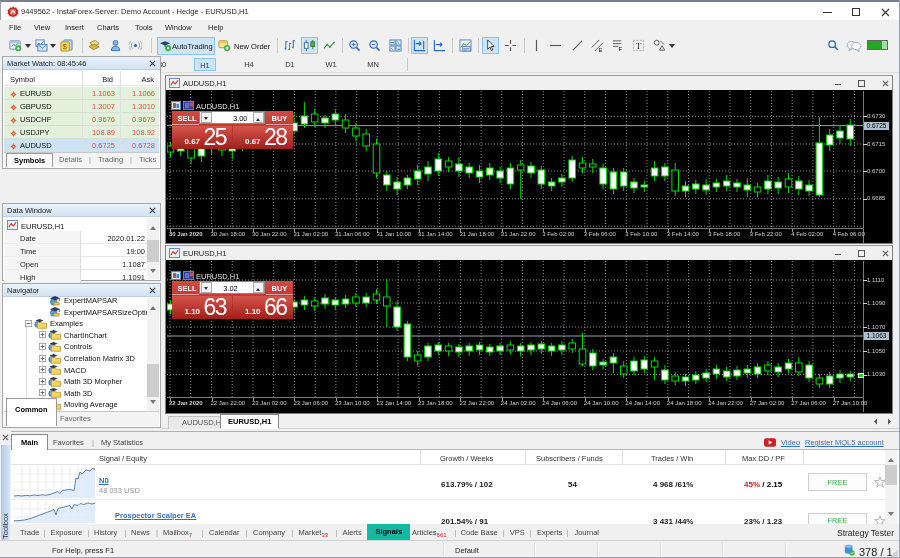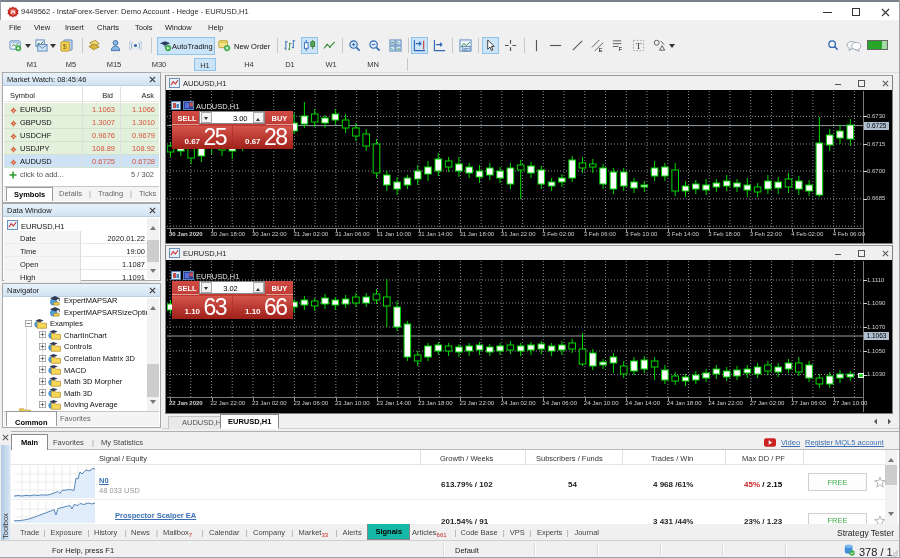--- a/index.html
+++ b/index.html
@@ -218,21 +218,21 @@
     <div class="tfbtn" style="left:59px;width:22px;">M5</div>
     <div class="tfbtn" style="left:102px;width:22px;">M15</div>
     <div class="tfbtn" style="left:147px;width:22px;">M30</div>
     <div class="tfbtn tfsel" style="left:193px;width:22px;">H1</div>
     <div class="tfbtn" style="left:237px;width:22px;">H4</div>
     <div class="tfbtn" style="left:278px;width:22px;">D1</div>
     <div class="tfbtn" style="left:319px;width:22px;">W1</div>
     <div class="tfbtn" style="left:361px;width:22px;">MN</div>
     <div class="abs" style="left:406px;top:2px;width:1px;height:13px;background:#c8c8c8;"></div>
   </div>
-<div class="panel" style="left:2px;top:72px;width:159px;height:131px;padding-left:11px;">
+<div class="panel" style="left:2px;top:56px;width:159px;height:113px;padding-left:11px;">
     <div class="phead">Market Watch: 08:45:46</div>
     <div class="px">
       <svg width="7" height="7" viewBox="0 0 8 8">
         <path d="M1 1 L7 7 M7 1 L1 7" stroke="#333" stroke-width="1.2"></path>
       </svg>
     </div>
     <div class="abs" style="left:1px;top:14px;right:1px;height:15px;background:#fff;border-bottom:1px solid #e6e6e6;">
       <span class="abs" style="left:6px;top:4px;color:#222;">Symbol</span>
       <span class="abs" style="right:46px;top:4px;color:#222;">Bid</span>
       <span class="abs" style="right:5px;top:4px;color:#222;">Ask</span>
@@ -444,21 +444,21 @@
     <svg class="abs" style="left:16px;top:123px" width="12" height="10" viewBox="0 0 13 11">
       <path d="M0.5 2 h4.5 l1 1.5 h6.5 v7 h-12 Z" fill="#f7d658" stroke="#b8922d" stroke-width="0.8"></path>
       <path d="M0.5 4.2 h12" stroke="#e3bc45" stroke-width="0.8"></path>
     </svg>
     <div class="navitem" style="left:34px;top:125px;">Scripts</div>
     <div class="abs" style="right:1px;top:14px;width:12px;bottom:16px;background:#f2f2f2;"></div>
     <div class="abs" style="right:4px;top:19px;border:3px solid transparent;border-bottom:4px solid #777;"></div>
     <div class="abs" style="right:1px;top:80px;width:12px;height:33px;background:#cdcdcd;"></div>
     <div class="abs" style="right:4px;bottom:20px;border:3px solid transparent;border-top:4px solid #777;"></div>
     <div class="abs" style="left:1px;right:1px;bottom:1px;height:15px;background:#f4f4f4;border-top:1px solid #c8c8c8;"></div>
-    <div class="tab tabact" style="left:3px;bottom:1px;height:15px;line-height:14px;padding:4px 8px;border-bottom:none;">Common</div>
+    <div class="tab tabact" style="left:3px;bottom:1px;height:28px;line-height:14px;padding:4px 8px;border-bottom:none;">Common</div>
     <div class="tab" style="left:57px;bottom:4px;">Favorites</div>
   </div>
 <div class="cw" style="left:165px;top:75px;width:728px;height:169px;">
     <div class="cwtitle">
       <svg class="abs" style="left:3px;top:2px;" width="11" height="10" viewBox="0 0 12 11">
         <rect x="0.5" y="0.5" width="11" height="10" fill="#eaf2fb" stroke="#5b87b8"></rect>
         <path d="M2 8 L4.5 4 L7 6.5 L10 2.5" stroke="#c33" stroke-width="1.2" fill="none"></path>
       </svg>
       <span class="abs" style="left:17px;top:3px;">AUDUSD,H1</span>
       <div class="abs" style="left:669px;top:8px;width:6px;height:1px;background:#555;"></div>

